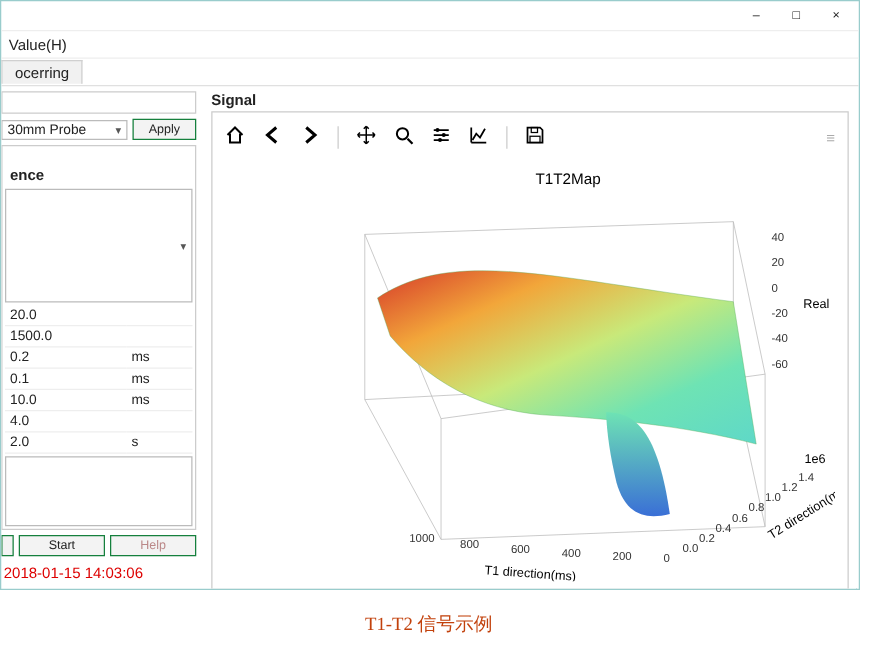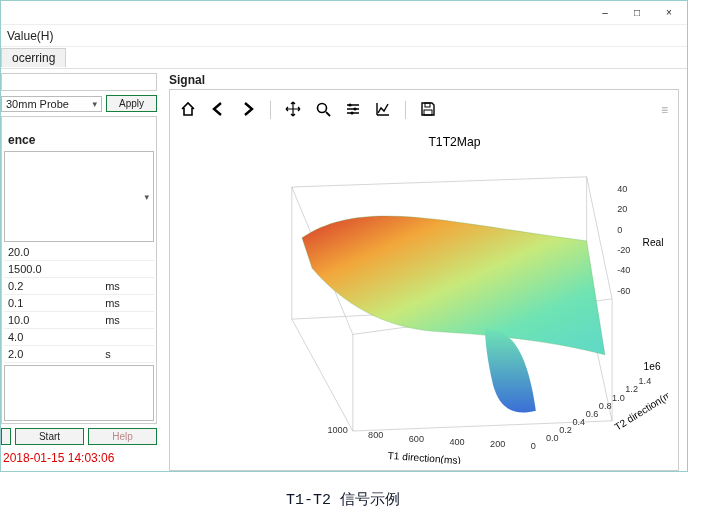--- a/index.html
+++ b/index.html
@@ -43,21 +43,21 @@
   .signal-label { font-size:12px; font-weight:bold; margin-bottom:2px; }
   .plot-panel { flex:1; border:1px solid #ccc; display:flex; flex-direction:column; padding:6px 10px; }
   
   .plot-toolbar { display:flex; align-items:center; gap:14px; height:28px; }
   .plot-toolbar .sep { width:1px; height:18px; background:#ccc; }
   .plot-toolbar .tb { font-size:15px; font-weight:bold; }
   
   .plot-area { flex:1; position:relative; }
   .plot-area svg { width:100%; height:100%; }
   
-  .caption { text-align:center; font-size:15px; color:#0f172a; padding:18px 18px 4px 0; font-family:Liberation Mono, monospace; }
+  .caption { text-align:center; font-size:15px; color:#c2410c; padding:18px 18px 4px 0; font-family:Liberation Serif, serif; }
   
   .resize-grip { position:absolute; right:0; bottom:0; transform:translate(50%,50%); font-size:10px; color:#5aa; }
   
   .tri::after { content:"▾"; font-size:9px; color:#555; margin-left:4px; }
 </style>
 </head>
 <body>
 
 <div class="window-frame">
 

